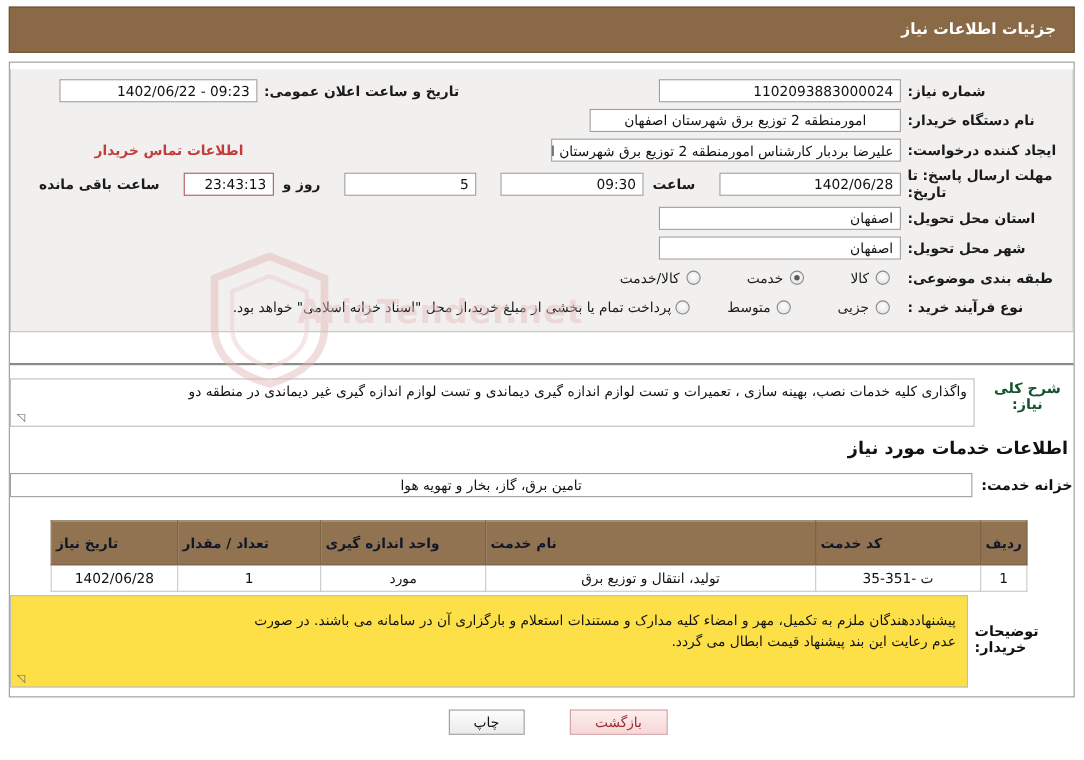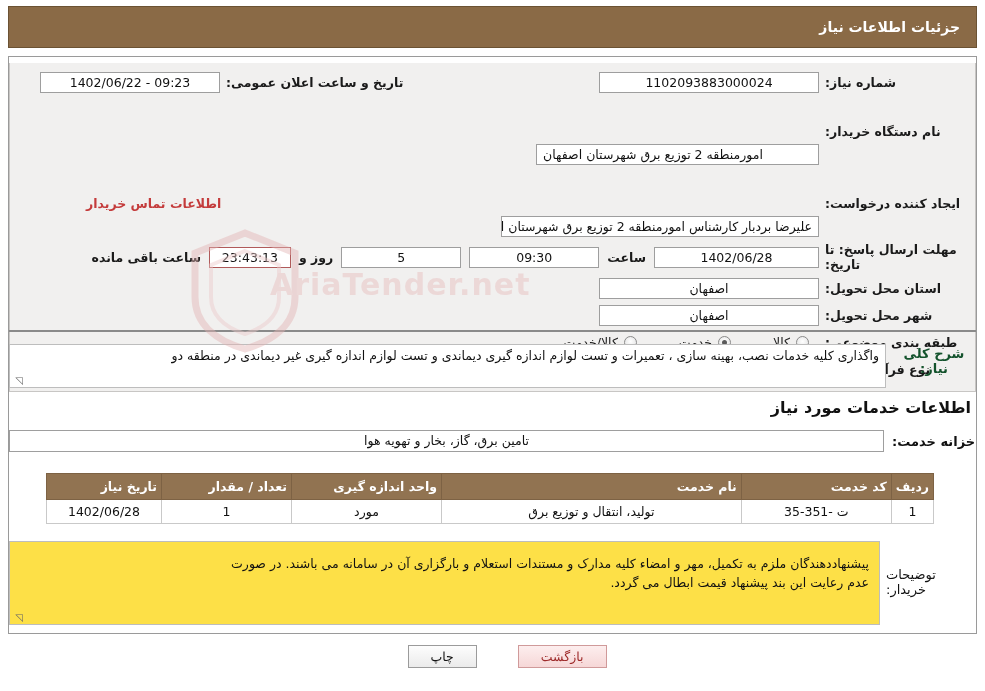--- a/index.html
+++ b/index.html
@@ -85,25 +85,26 @@
   }
   .lbl-w { width: 150px; flex: 0 0 150px; }
   .fld {
     background: #ffffff;
     border: 1px solid #9e9e9e;
     height: 21px;
     line-height: 19px;
     font-size: 12.5px;
     color: #111;
     padding: 0 6px;
-    text-align: center;
+    text-align: right;
     overflow: hidden;
     white-space: nowrap;
-  }
-  .fld.right { text-align: left; margin-top: 46px; }
+    margin-left: 14px;
+  }
+  .fld.right { text-align: center; }
   .gap { width: 8px; flex: 0 0 8px; }
   .sublbl {
     font-size: 12.5px;
     color: #1a1a1a;
     padding: 0 8px;
     white-space: nowrap;
     font-weight: bold;
   }
   .link {
     color: #c43b3b;
@@ -208,46 +209,46 @@
   
   table.grid {
     position: absolute;
     left: 46px;
     width: 888px;
     border-collapse: collapse;
     font-size: 12.5px;
   }
   table.grid th {
     background: #917351;
-    color: #ffffff;
+    color: #0f172a;
     font-weight: bold;
     border: 1px solid #7d6244;
-    height: 26px;
+    height: 40px;
     padding: 2px 4px;
-    text-align: right;
+    text-align: left;
   }
   table.grid td {
     background: #ffffff;
     border: 1px solid #c9c9c9;
     height: 24px;
     padding: 2px 4px;
     text-align: center;
     color: #111;
   }
   
   .notes-wrap {
     position: absolute;
     left: 9px;
     width: 967px;
     display: flex;
     align-items: flex-start;
   }
   .notes-lbl {
     width: 96px; flex: 0 0 96px;
-    font-size: 13px; font-weight: normal; color: #111;
+    font-size: 13px; font-weight: bold; color: #111;
     text-align: left; padding-left: 6px;
     padding-top: 26px;
   }
   .notes-box {
     flex: 1;
     background: #fde047;
     border: 1px solid #bdbdbd;
     height: 84px;
     font-size: 12.5px;
     line-height: 19px;

